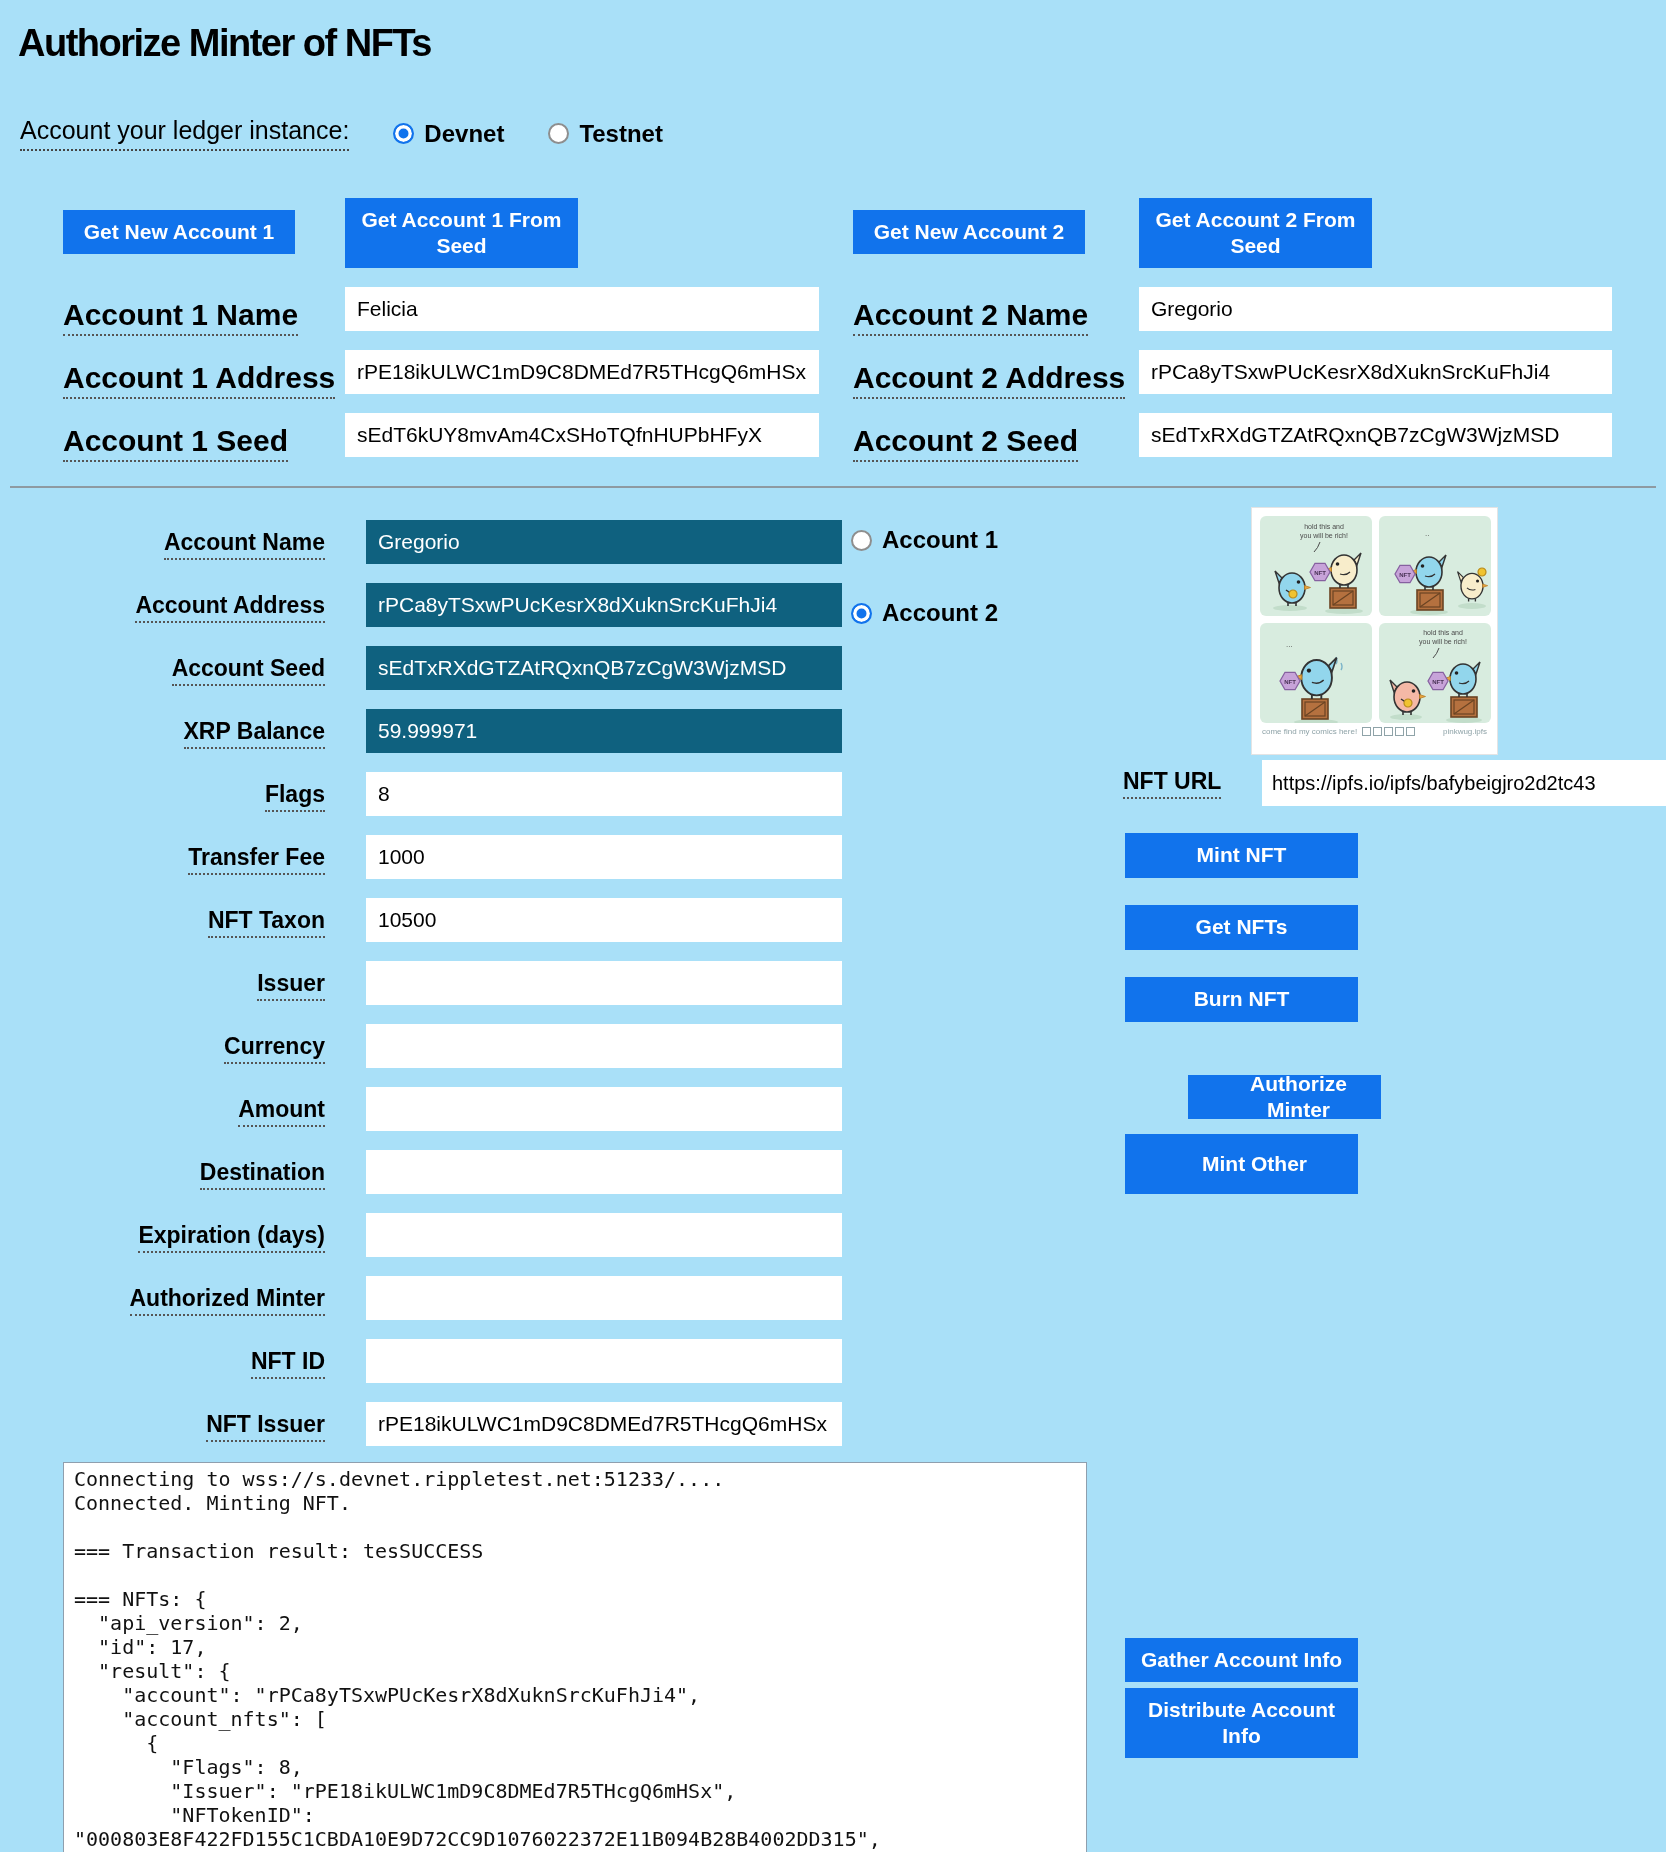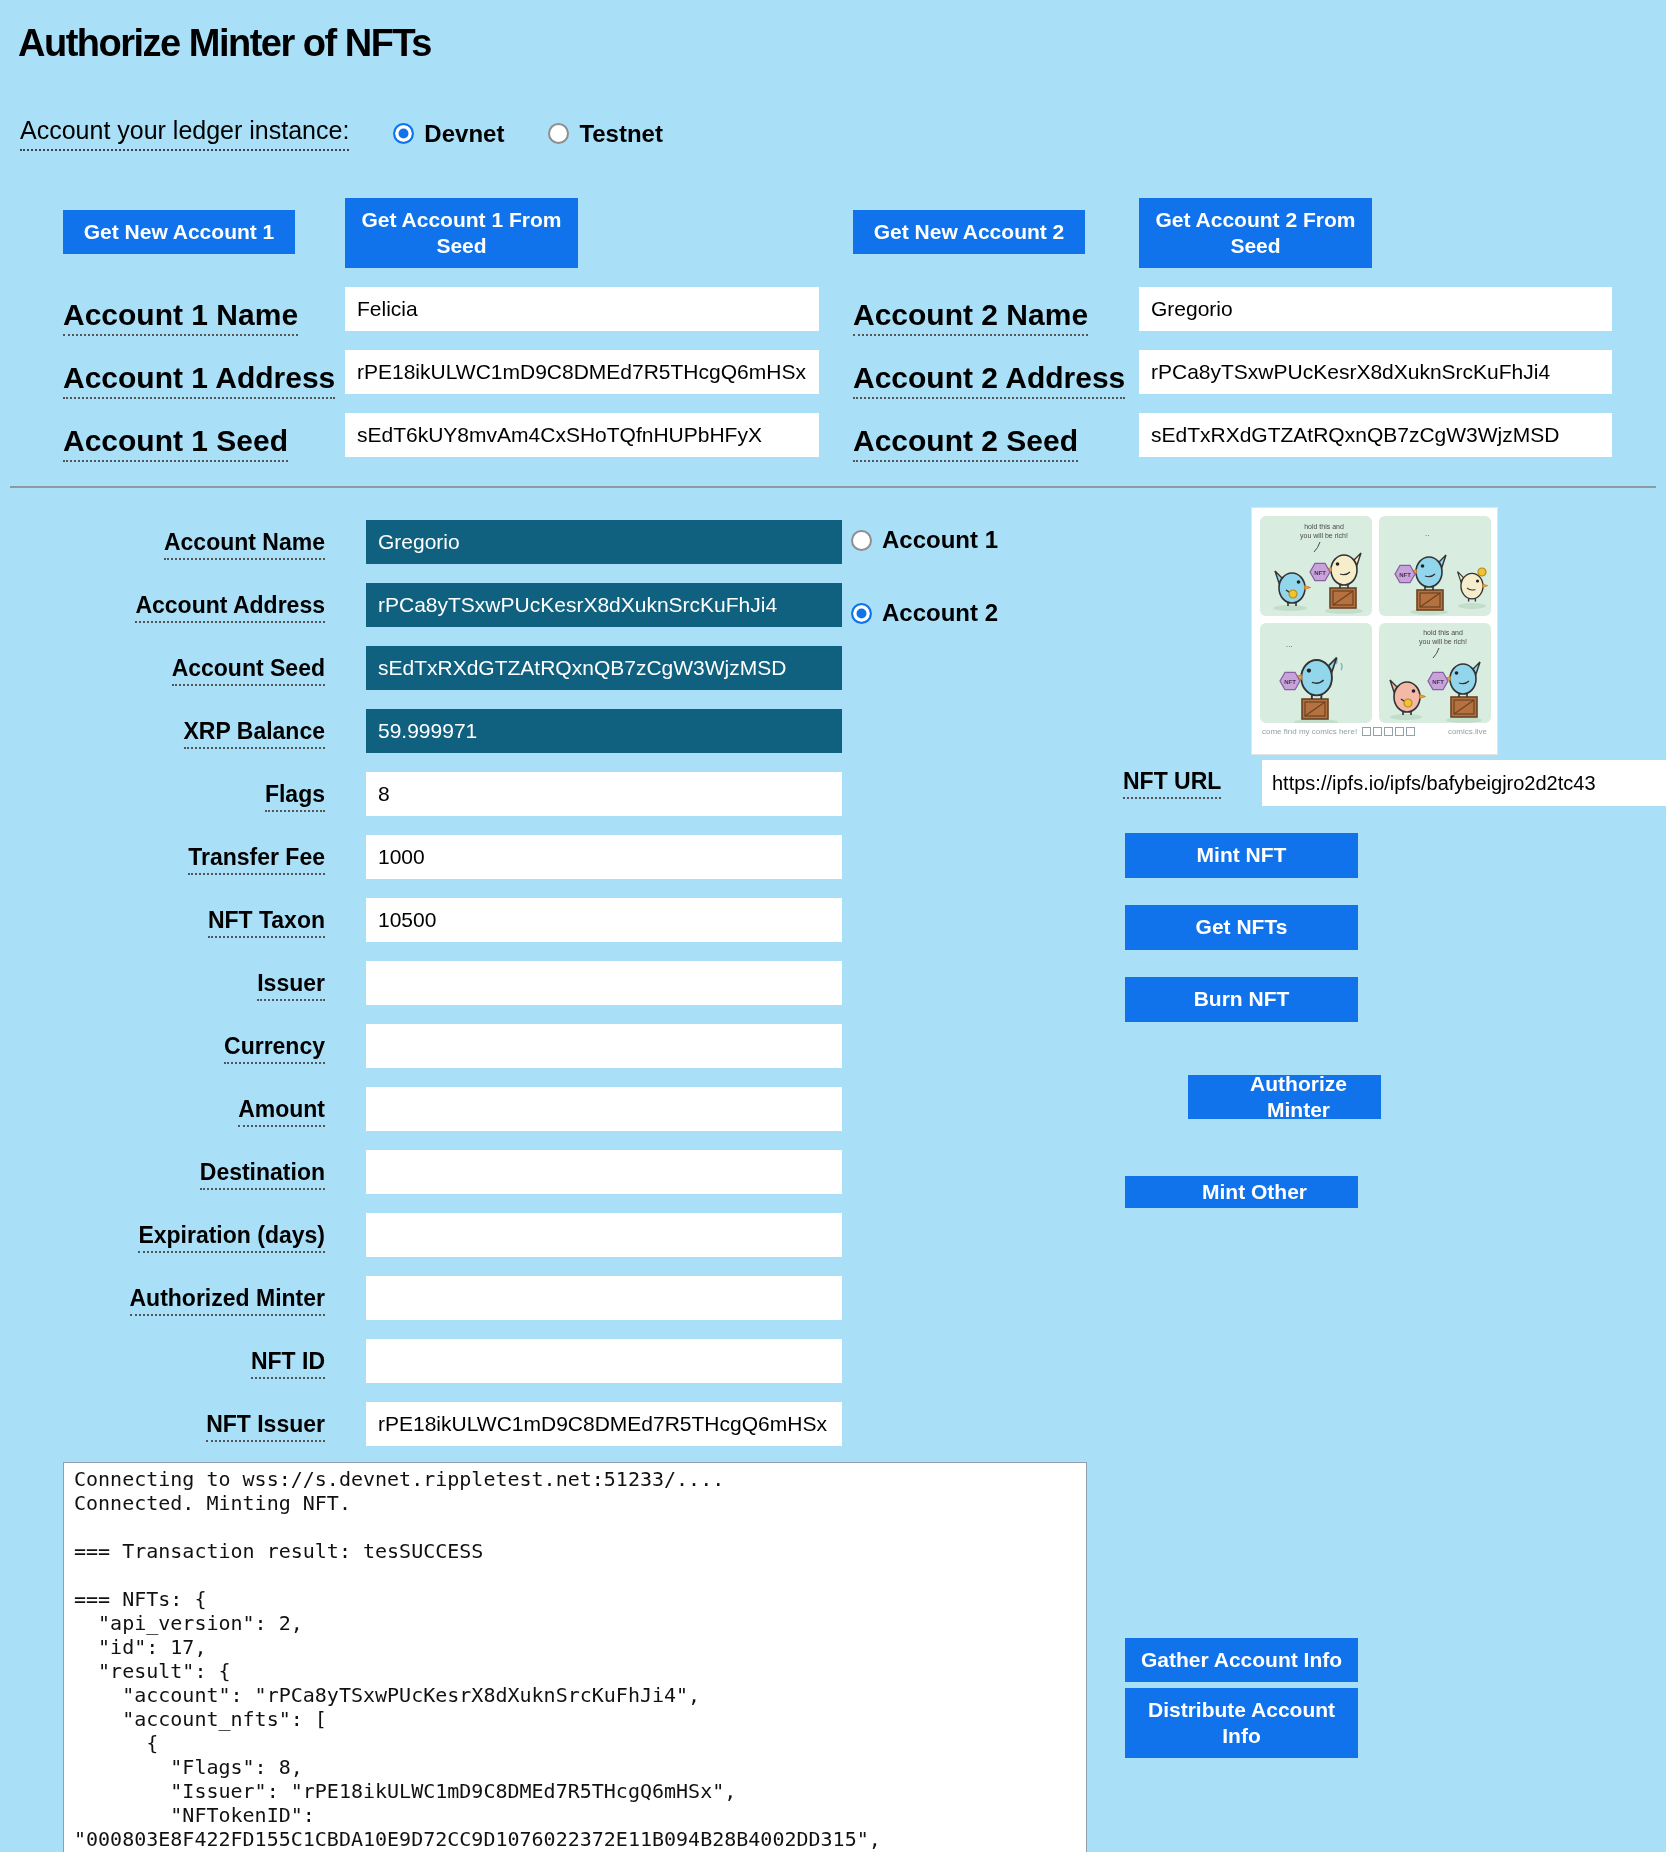--- a/index.html
+++ b/index.html
@@ -258,33 +258,33 @@
       <span style="display:inline-flex;align-items:center;">
         <span>come find my comics here!</span>
         <span class="social-icons">
             <i></i>
             <i></i>
             <i></i>
             <i></i>
             <i></i>
           </span>
       </span>
-      <span>comics.live</span>
+      <span>pinkwug.ipfs</span>
     </div>
   </div>
 
   <div class="nft-url-label"><span>NFT URL</span></div>
   <input class="nft-url-input" value="https://ipfs.io/ipfs/bafybeigjro2d2tc43" style="">
 
   <button class="btn" style="left:1125px;top:833px;width:233px;height:45px;">Mint NFT</button>
   <button class="btn" style="left:1125px;top:905px;width:233px;height:45px;">Get NFTs</button>
   <button class="btn" style="left:1125px;top:977px;width:233px;height:45px;">Burn NFT</button>
 
   <button class="btn" style="left:1188px;top:1075px;width:193px;height:44px;padding-left:36px;">Authorize Minter</button>
-  <button class="btn" style="left:1125px;top:1176px;width:233px;height:32px;padding-left:34px;">Mint Other</button>
+  <button class="btn" style="left:1125px;top:1134px;width:233px;height:60px;padding-left:34px;">Mint Other</button>
 
   <button class="btn" style="left:1125px;top:1638px;width:233px;height:44px;">Gather Account Info</button>
   <button class="btn" style="left:1125px;top:1688px;width:233px;height:70px;">Distribute Account Info</button>
 
   <textarea class="results" spellcheck="false" style="">Connecting to wss://s.devnet.rippletest.net:51233/....
 Connected. Minting NFT.
 
 === Transaction result: tesSUCCESS
 
 === NFTs: {

